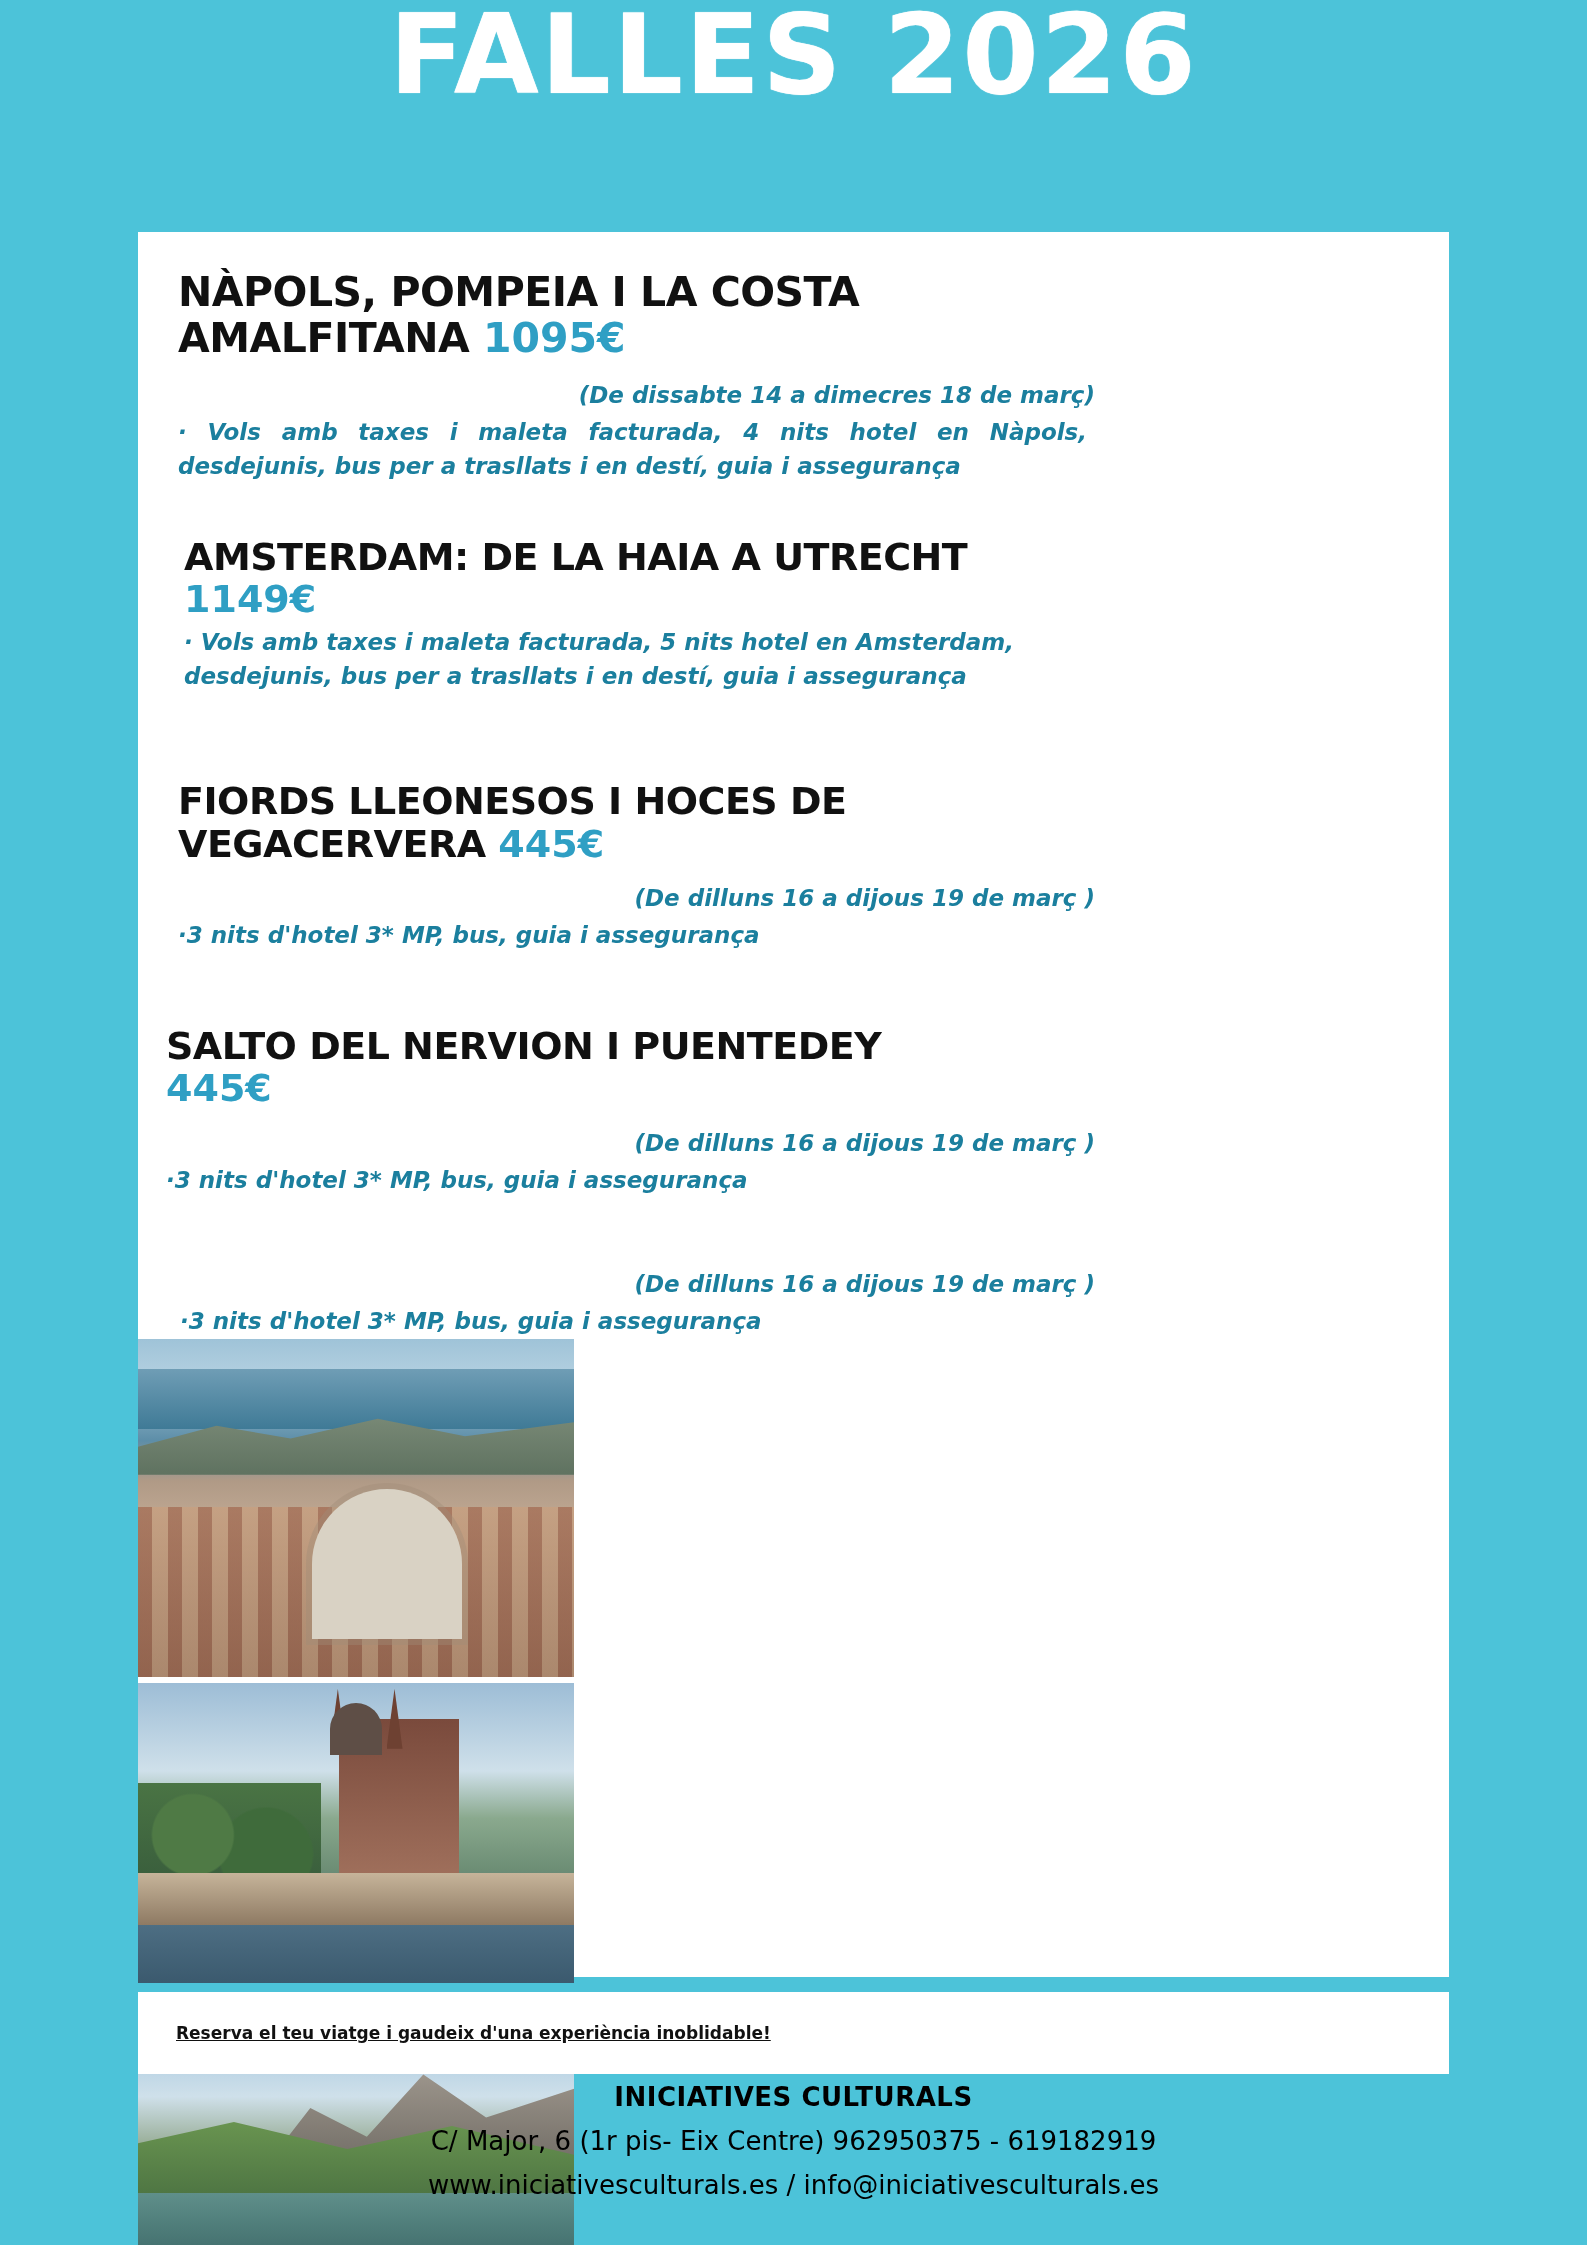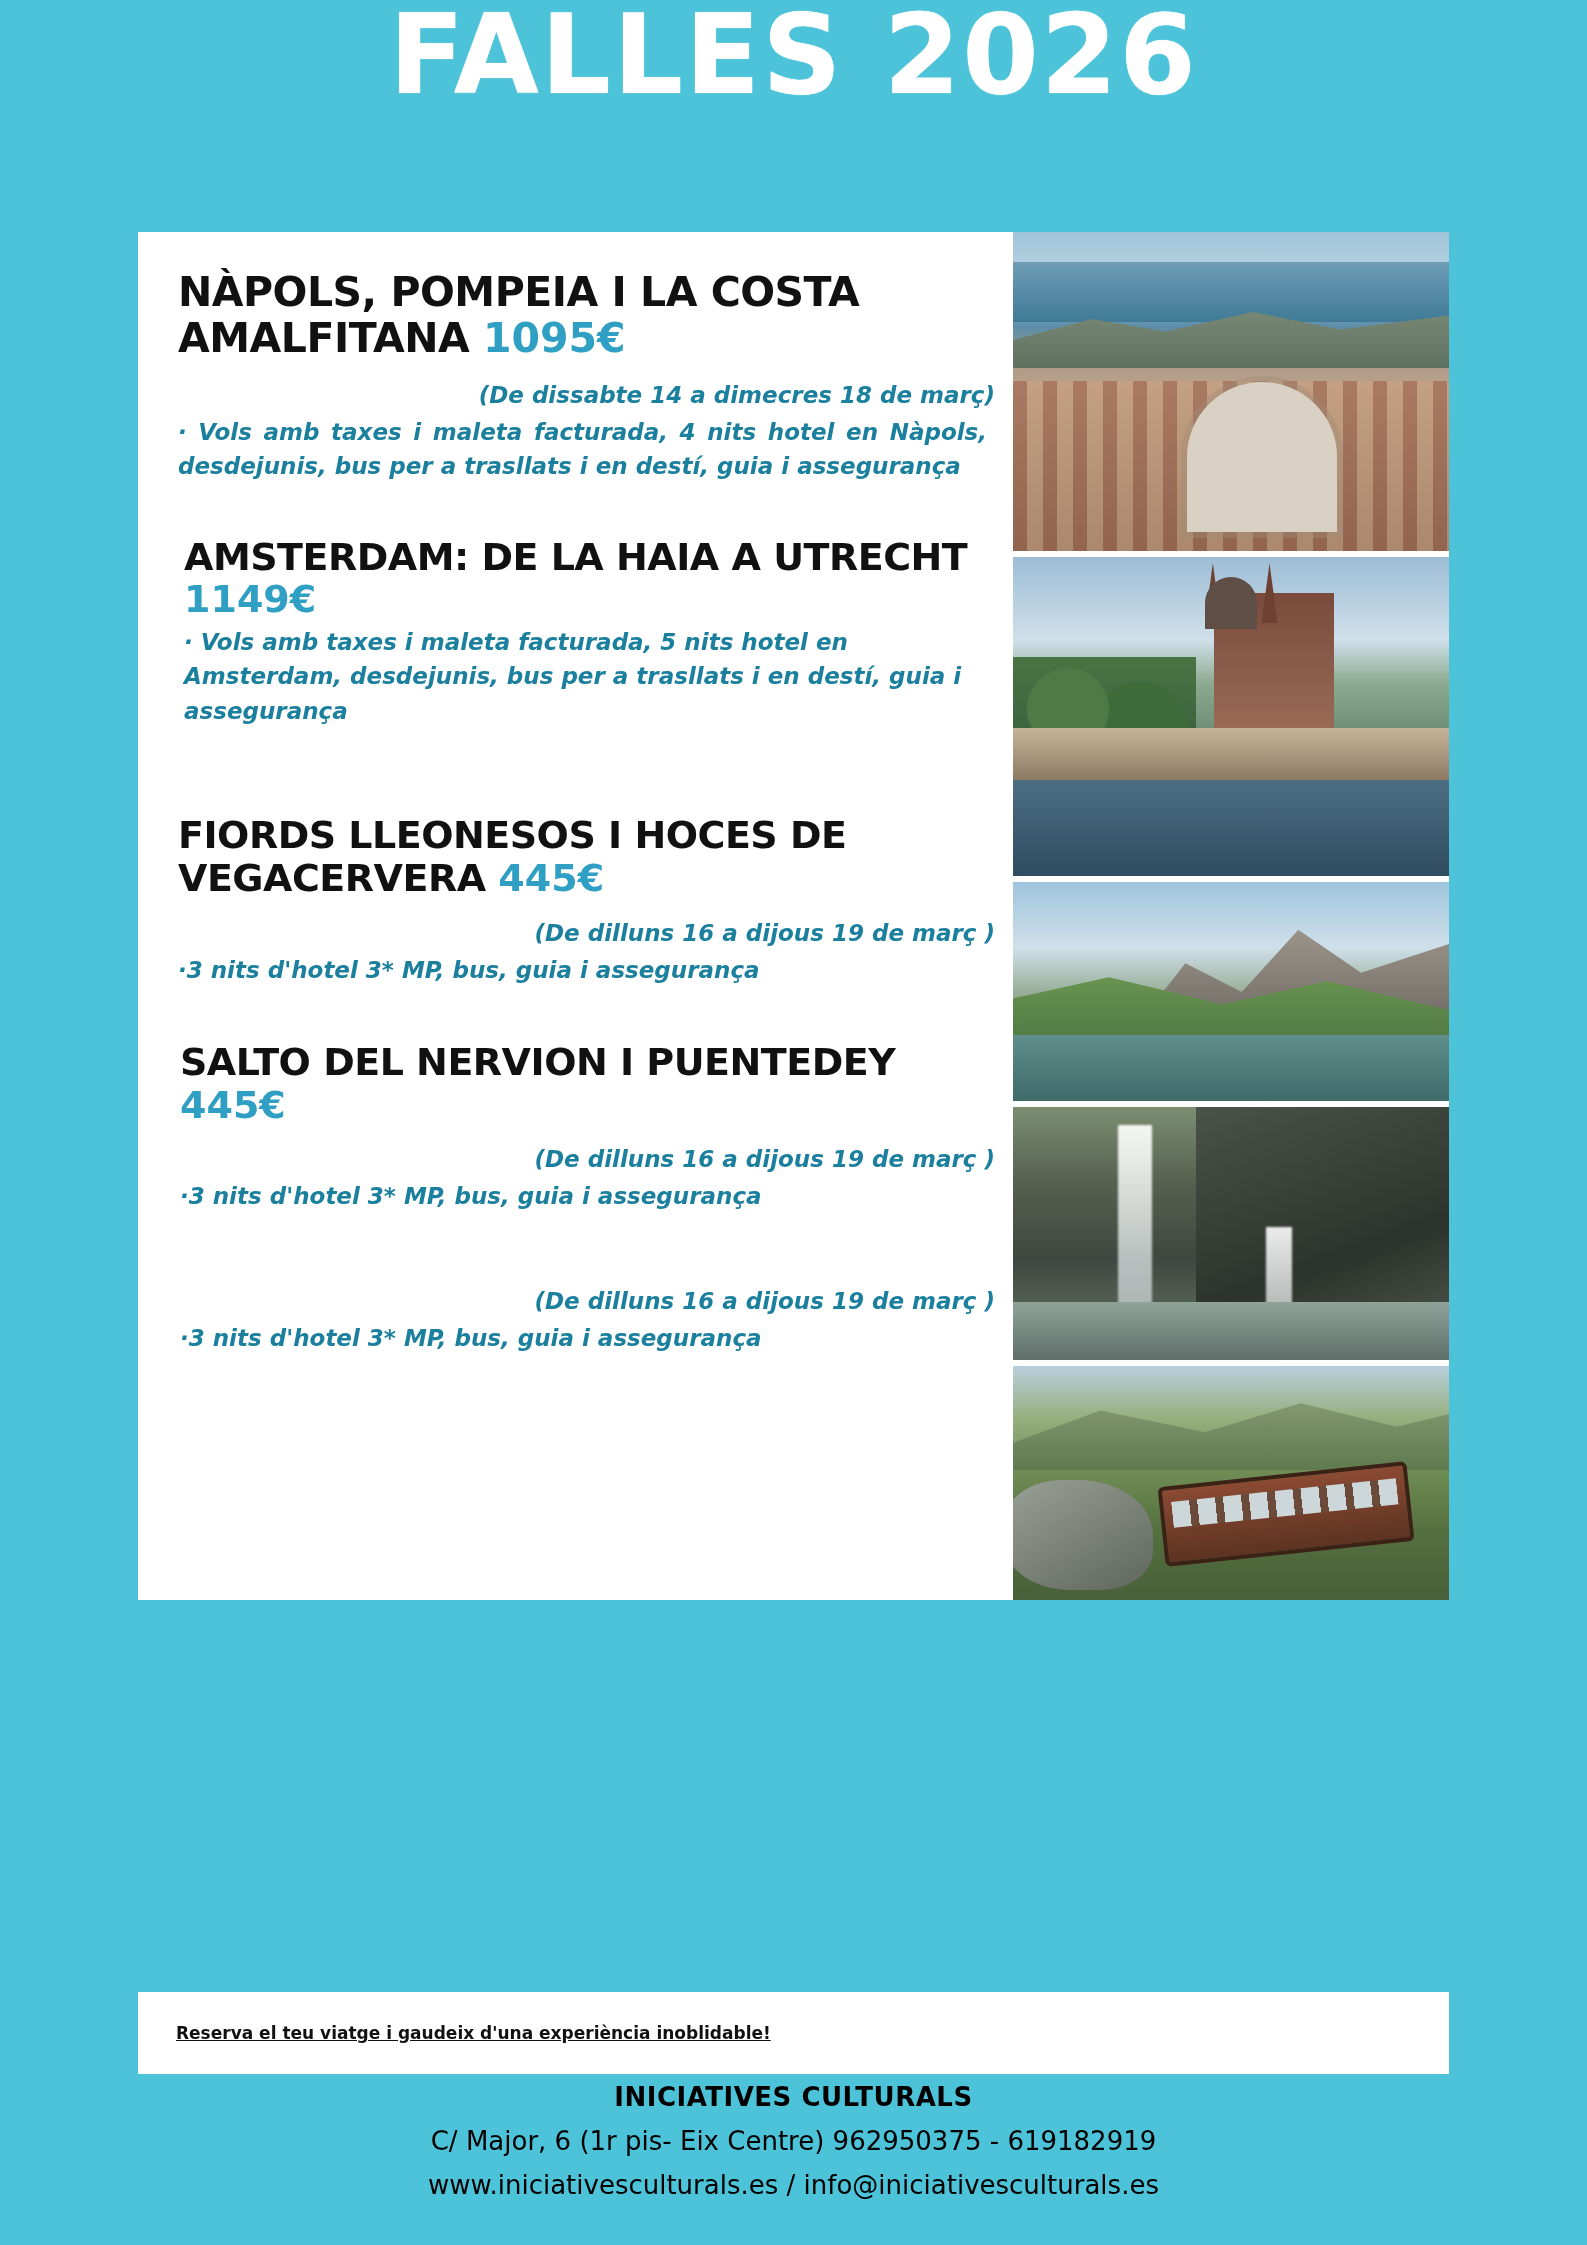--- a/index.html
+++ b/index.html
@@ -36,24 +36,24 @@
     color: #ffffff;
     text-shadow: 0 0 1px #ffffff;
     line-height: 1;
   }
   
   .panel {
     position: absolute;
     left: 138px;
     top: 232px;
     width: 1311px;
-    height: 1368px;
+    height: 1745px;
     background: #ffffff;
     display: flex;
-    flex-direction: row;
+    flex-direction: column;
   }
   .offers-col {
     width: 975px;
     padding: 28px 0 0 0;
     position: relative;
   }
   .photos-col {
     width: 436px;
     display: flex;
     flex-direction: column;
@@ -96,21 +96,21 @@
     line-height: 1.5;
     text-align: justify;
     padding-right: 8px;
   }
   .offer-desc.nojustify { text-align: left; }
 
   #offer-0 { margin-top: 10px; }
   #offer-0 .offer-title { font-size: 41px; }
   #offer-1 { margin-top: 52px; padding-left: 46px; }
   #offer-2 { margin-top: 86px; padding-left: 40px; }
-  #offer-3 { margin-top: 54px; padding-left: 42px; }
+  #offer-3 { margin-top: 72px; padding-left: 28px; }
   #offer-4 { margin-top: 72px; padding-left: 42px; }
 
   
   .photo {
     width: 436px;
     position: relative;
     overflow: hidden;
   }
   .photo + .photo { margin-top: 6px; }
 

